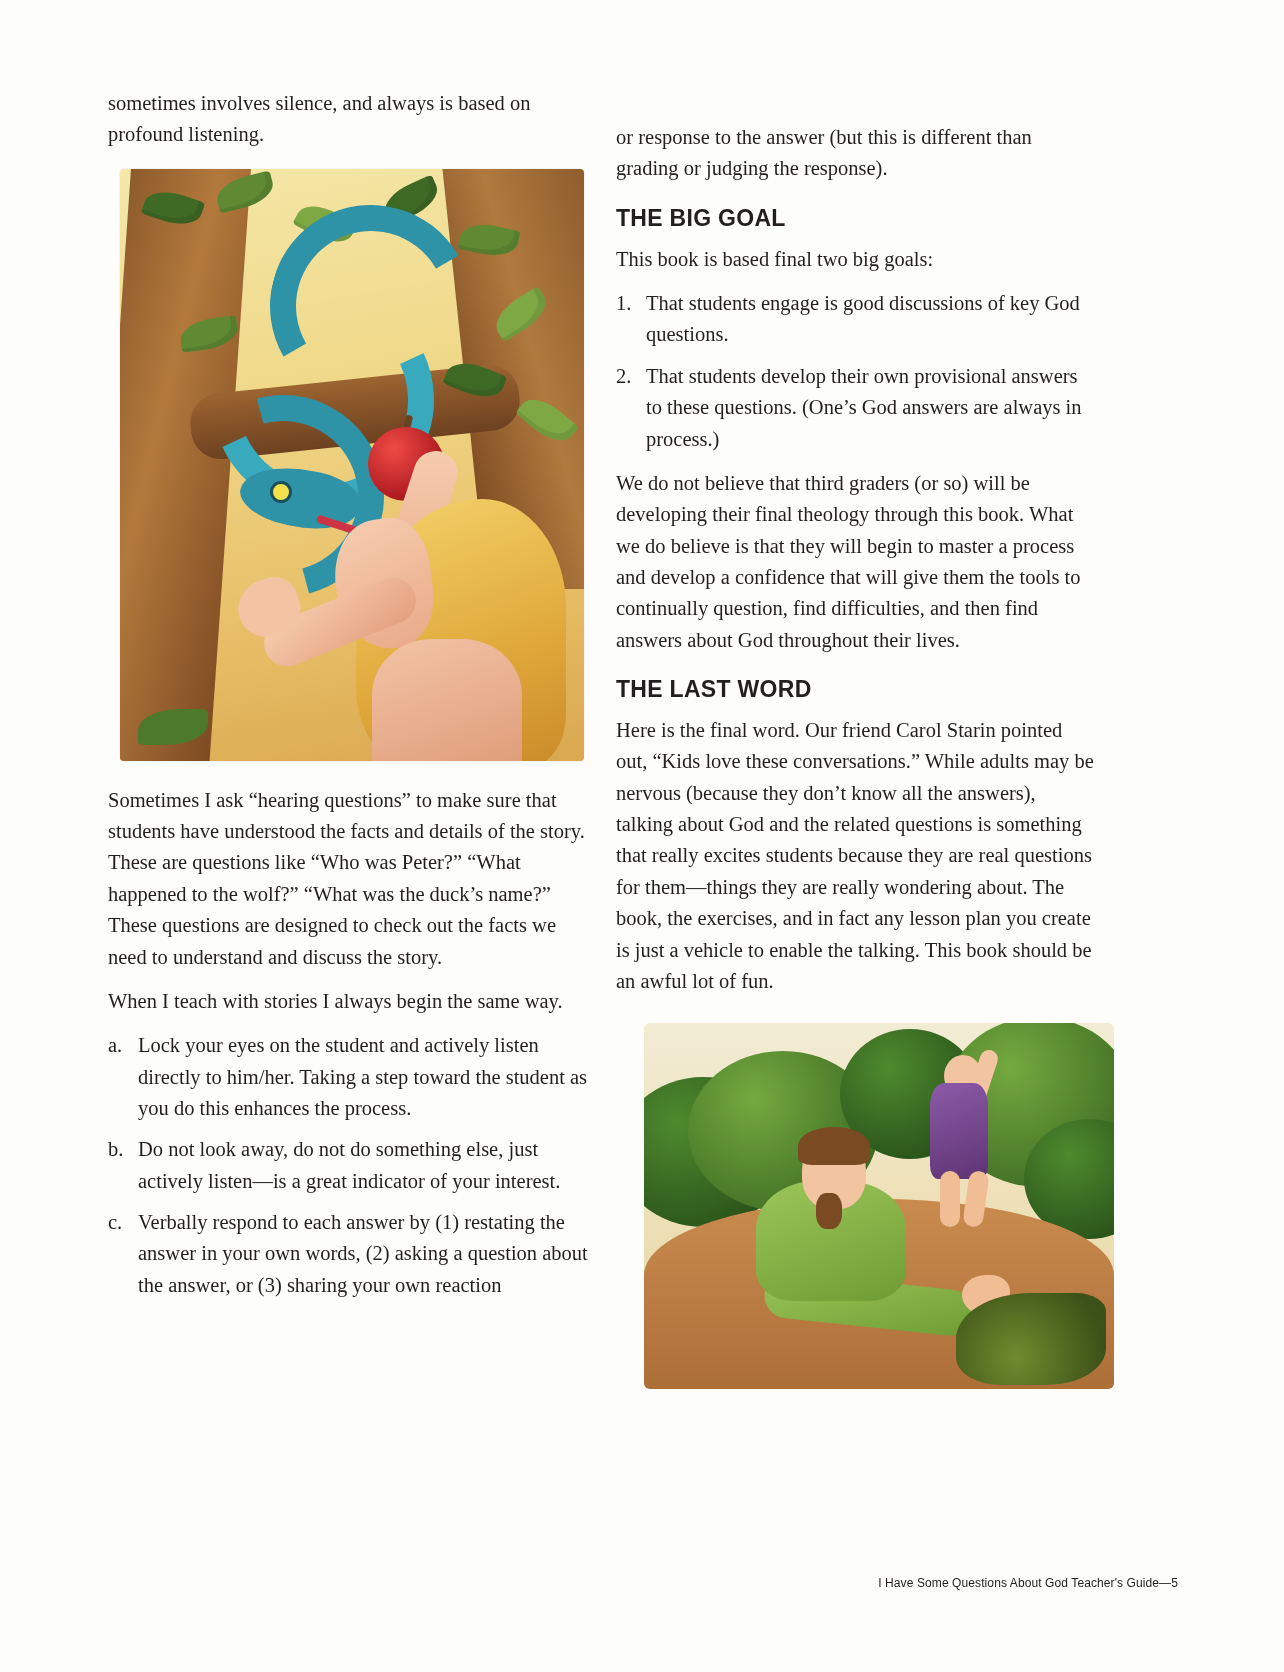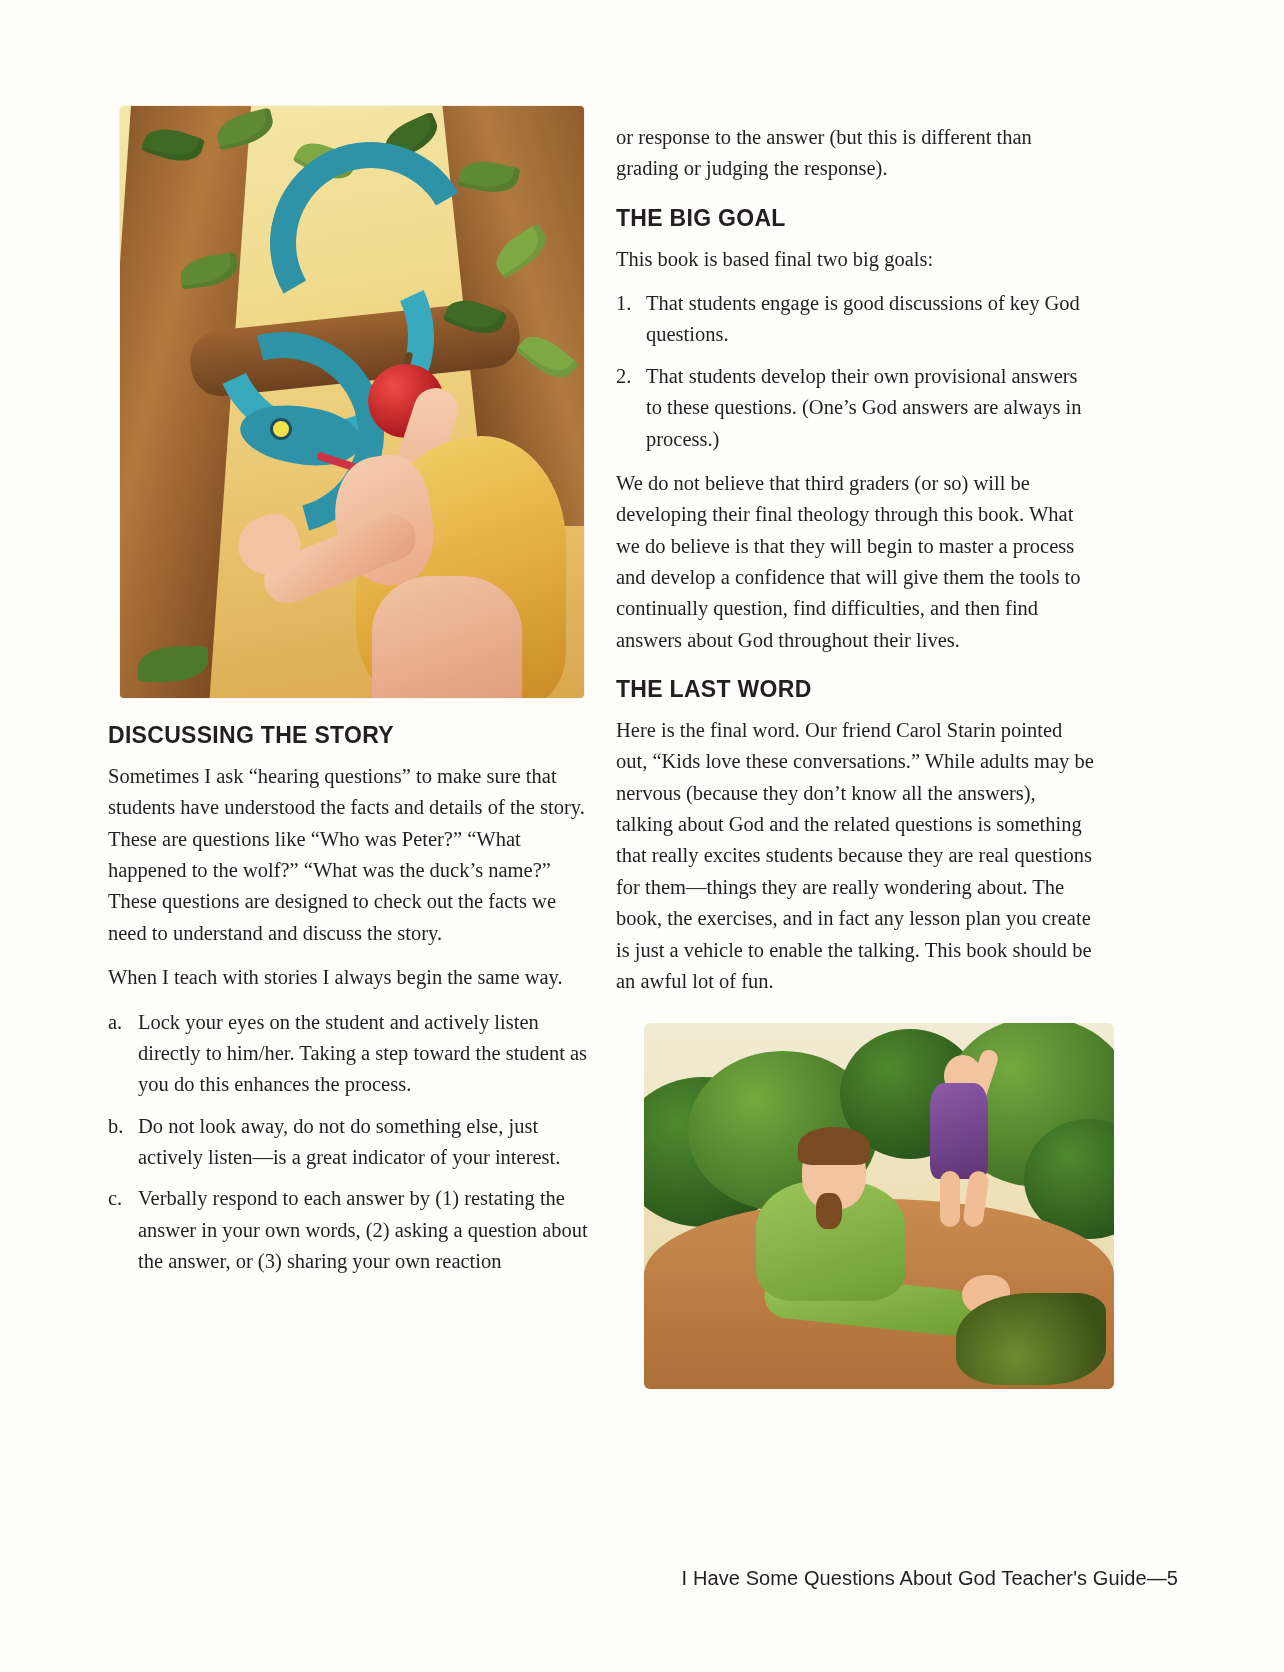--- a/index.html
+++ b/index.html
@@ -330,34 +330,35 @@
     width: 150px; height: 92px;
     background: radial-gradient(circle at 40% 70%, #6f8b2e, #3c5117 80%);
     border-radius: 50% 20% 40% 30%;
   }
 
   .footer {
     position: absolute;
     right: 0;
     bottom: -22px;
     font-family: "Liberation Sans", sans-serif;
-    font-size: 20px;
+    font-size: 12px;
     color: #231f20;
     letter-spacing: 0.1px;
   }
 </style>
 </head>
 <body>
 
 <div class="page">
   <div class="page-inner">
     <div class="columns">
 
       <div class="col col-left">
 
+        <p>sometimes involves silence, and always is based on profound listening.</p>
 
         <div class="illus1">
           <div class="trunk-left"></div>
           <div class="trunk-right"></div>
           <div class="branch"></div>
 
           <div class="leaf d" style="left:24px; top:24px; transform:rotate(18deg);"></div>
           <div class="leaf" style="left:96px; top:8px; transform:rotate(-14deg);"></div>
           <div class="leaf l" style="left:176px; top:40px; transform:rotate(28deg);"></div>
           <div class="leaf d" style="left:262px; top:16px; transform:rotate(-24deg);"></div>
@@ -379,21 +380,20 @@
 
           <div class="arm-a"></div>
           <div class="hair"></div>
           <div class="face"></div>
           <div class="arm-b"></div>
           <div class="hand"></div>
           <div class="body"></div>
           <div class="ground-leaf"></div>
         </div>
 
-        <h2 class="section-head">DISCUSSING THE STORY</h2>
 
         <p>Sometimes I ask “hearing questions” to make sure that students have understood the facts and details of the story. These are questions like “Who was Peter?” “What happened to the wolf?” “What was the duck’s name?” These questions are designed to check out the facts we need to understand and discuss the story.</p>
         <p>When I teach with stories I always begin the same way.</p>
 
         <ol class="alpha-list">
           <li>
             <span class="marker">a.</span>
             <span>Lock your eyes on the student and actively listen directly to him/her. Taking a step toward the student as you do this enhances the process.</span>
           </li>
           <li>

